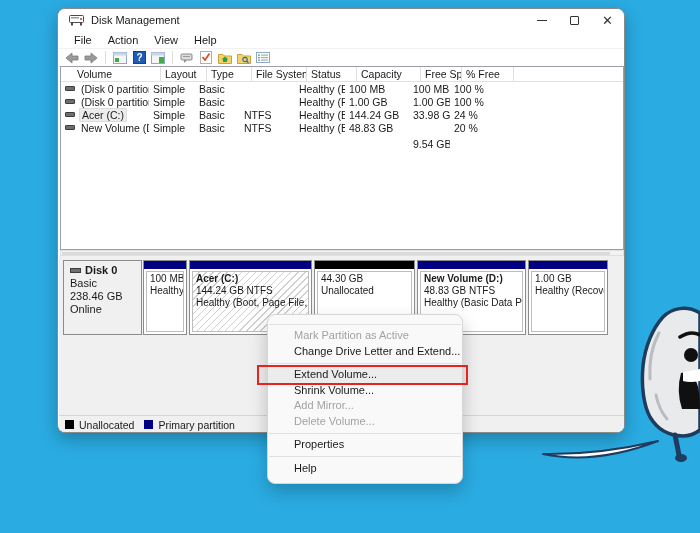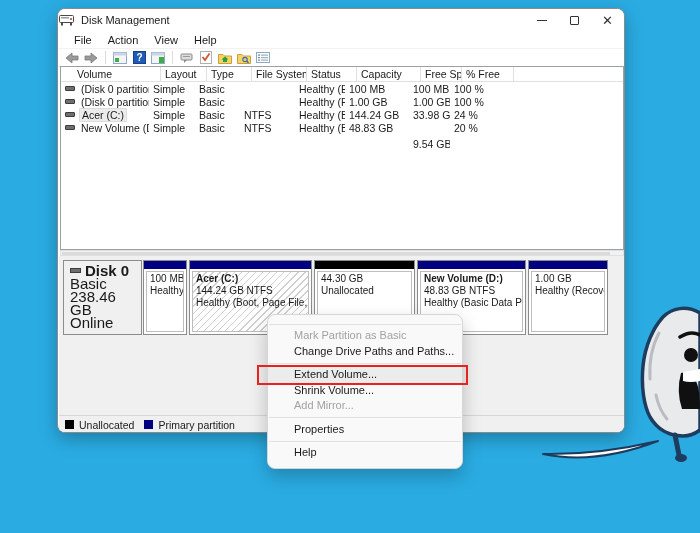--- a/index.html
+++ b/index.html
@@ -7,21 +7,21 @@
   body { font-family:"Liberation Sans", sans-serif; position:relative; background:#2AACE3; }
 
   .desktop { position:absolute; inset:0; background:#2AACE3; }
 
   
   .window {
     position:absolute; left:57px; top:8px; width:568px; height:425px;
     background:#fff; border:1px solid #8a8a8a; border-radius:8px;
     box-shadow:0 6px 18px rgba(0,0,0,.28); overflow:hidden; z-index:5;
   }
-  .titlebar { height:22px; display:flex; align-items:center; padding-left:1px; background:#fff; }
+  .titlebar { height:22px; display:flex; align-items:center; padding-left:11px; background:#fff; }
   .titlebar .app-icon { width:15px; height:12px; margin-right:7px; }
   .titlebar .title { font-size:11px; color:#1a1a1a; }
   .caption-btns { margin-left:auto; display:flex; height:22px; }
   .caption-btns .cbtn { width:33px; height:22px; display:flex; align-items:center; justify-content:center; color:#333; font-size:12px; }
   .cbtn .min-glyph { width:10px; height:1px; background:#333; display:block; }
   .cbtn .max-glyph { width:9px; height:9px; border:1px solid #333; border-radius:1px; display:block; }
   .cbtn .close-glyph { font-size:13px; line-height:1; }
 
   .menubar { height:17px; display:flex; align-items:center; padding-left:9px; gap:2px; background:#fff; }
   .menubar .mitem { font-size:11px; color:#1a1a1a; padding:1px 7px; }
@@ -50,21 +50,21 @@
 
   .hscroll { position:absolute; left:2px; top:241px; width:564px; height:6px; background:#f2f2f2;
              border:1px solid #e0e0e0; }
   .hscroll .thumb { position:absolute; left:1px; top:1px; height:3px; width:548px; background:#dadada; }
 
   
   .bottom-pane { position:absolute; left:1px; top:247px; width:566px; height:177px; background:#f0f0f0; }
 
   .disk-band { position:absolute; left:4px; top:4px; width:562px; height:75px; display:flex; }
   .disk-label { width:79px; height:75px; border:1px solid #8c8c8c; background:#f0f0f0;
-                padding:3px 0 0 6px; font-size:15px; line-height:13px; color:#1a1a1a; }
+                padding:3px 0 0 6px; font-size:11px; line-height:13px; color:#1a1a1a; }
   .disk-label .dname { font-weight:bold; display:flex; align-items:center; }
   .disk-ico { width:11px; height:5px; background:#6e6e6e; border:1px solid #3c3c3c; margin-right:4px; display:inline-block; }
   .parts { display:flex; height:75px; margin-left:1px; }
   .part { border:1px solid #8c8c8c; background:#fff; margin-right:2px; flex:0 0 auto; position:relative; }
   .part .strip { height:8px; }
   .part .pbody { position:absolute; left:2px; right:2px; top:10px; bottom:2px;
                  border:1px solid #bdbdbd; background:#fff; padding:1px 3px;
                  font-size:10px; line-height:12px; color:#1a1a1a; overflow:hidden; white-space:nowrap; }
   .part .pbody .ptitle { font-weight:bold; }
   .part.hatched .pbody {
@@ -350,25 +350,26 @@
           <div class="lg-item">
             <span class="lg-swatch" style="background: rgb(0, 0, 128);"></span>
             <span class="lg-label">Primary partition</span>
           </div>
         </div>
     </div>
   </div>
 
   <div class="context-menu" id="ctxmenu">
       <div class="cm-sep"></div>
-      <div class="cm-item disabled">Mark Partition as Basic</div>
-      <div class="cm-item">Change Drive Paths and Paths...</div>
+      <div class="cm-item disabled">Mark Partition as Active</div>
+      <div class="cm-item">Change Drive Letter and Extend...</div>
       <div class="cm-sep"></div>
       <div class="cm-item hover">Extend Volume...<div class="redbox" style="border-color: rgb(232, 35, 31);"></div></div>
       <div class="cm-item">Shrink Volume...</div>
       <div class="cm-item disabled">Add Mirror...</div>
+      <div class="cm-item disabled">Delete Volume...</div>
       <div class="cm-sep"></div>
       <div class="cm-item">Properties</div>
       <div class="cm-sep"></div>
       <div class="cm-item">Help</div>
     </div>
 
 </div>
 
 </body></html>

